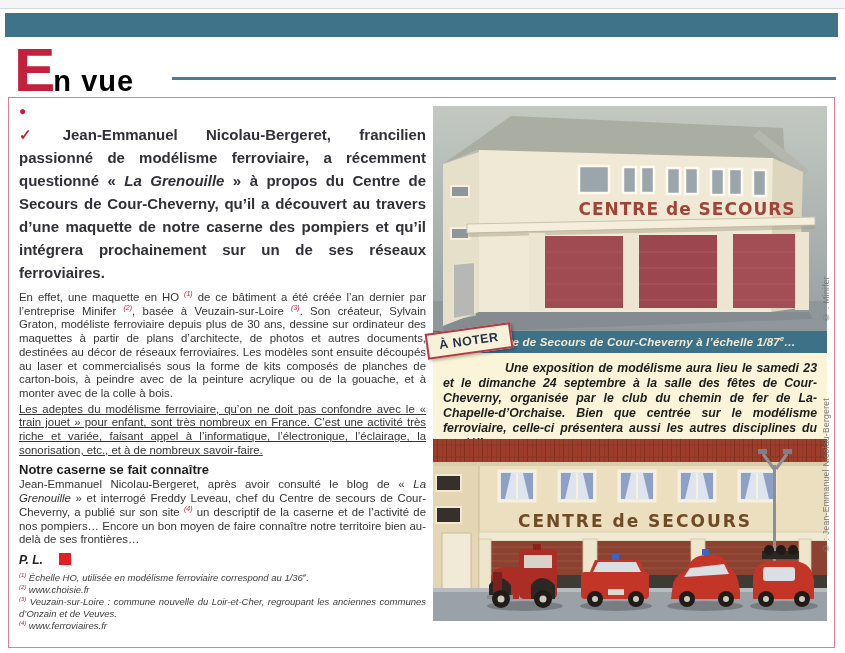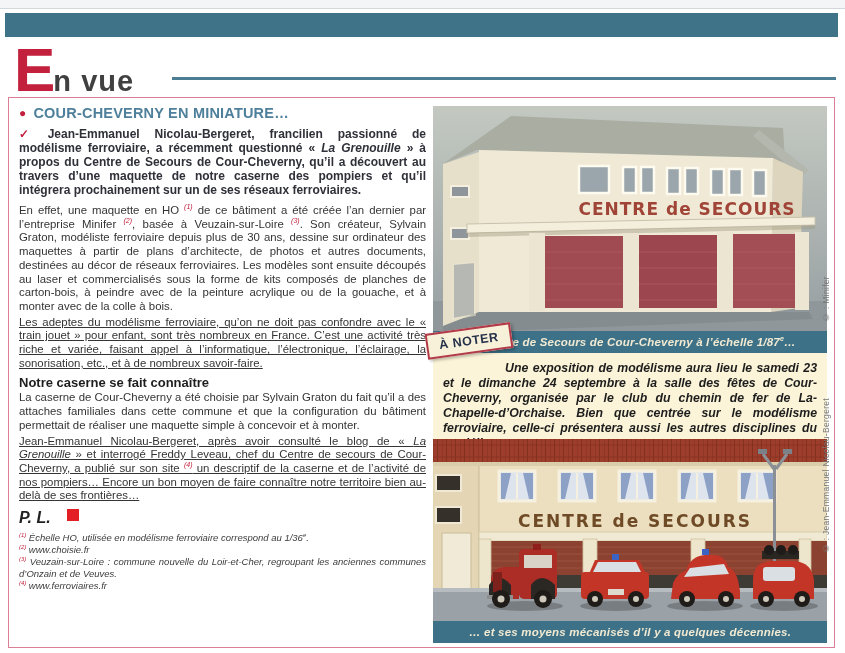--- a/index.html
+++ b/index.html
@@ -5,37 +5,37 @@
   html,body{margin:0;padding:0;}
   body{
     width:845px;height:653px;background:#ffffff;position:relative;overflow:hidden;
     font-family:"Liberation Sans", sans-serif;
     -webkit-font-smoothing:antialiased;
   }
   .top-strip{position:absolute;left:0;top:0;width:845px;height:8px;background:#f3f5f7;border-bottom:1px solid #d3d8dd;}
   .teal-band{position:absolute;left:5px;top:13px;width:833px;height:24px;background:#3e7388;}
   .masthead{position:absolute;left:14px;top:40px;height:54px;display:flex;align-items:flex-end;}
   .masthead .initial{color:#c2203c;font-size:62px;font-weight:bold;line-height:0.78;letter-spacing:-2px;}
-  .masthead .rest{color:#404040;font-size:29px;font-weight:bold;letter-spacing:1px;line-height:0.85;}
+  .masthead .rest{color:#000000;font-size:29px;font-weight:bold;letter-spacing:1px;line-height:0.85;}
   .masthead-rule{position:absolute;left:172px;top:77px;width:664px;height:3px;background:#4b7e92;}
 
   .article-frame{position:absolute;left:8px;top:97px;width:827px;height:551px;border:1px solid #dc7e95;background:#fff;box-sizing:border-box;}
 
   
   .left-col{position:absolute;left:10px;top:5px;width:407px;}
   .article-title{display:flex;align-items:center;gap:7px;color:#4e809b;font-weight:bold;font-size:14.5px;margin:2px 0 6px 0;letter-spacing:0.2px;}
   .bullet{color:#c2203c;font-size:12px;line-height:1;}
-  .lead{font-weight:bold;color:#2f3038;font-size:12px;line-height:14px;text-align:justify;margin:0 0 7px 0;}
+  .lead{font-weight:bold;color:#2f3038;font-size:15px;line-height:23px;text-align:justify;margin:0 0 7px 0;}
   .lead .check{color:#c2203c;padding-right:7px;}
   .para{font-size:11.4px;line-height:13.7px;color:#343434;text-align:justify;margin:0;}
   .para+.para{margin-top:2px;text-decoration:underline;}
   .subhead{font-weight:bold;font-size:13px;color:#1e1e1e;margin:5px 0 1px 0;}
   sup.sup{color:#c2203c;font-style:italic;font-size:0.62em;line-height:0;}
   sup.sup-plain{font-size:0.62em;line-height:0;}
-  .signature{display:flex;align-items:flex-start;gap:16px;font-style:italic;font-weight:bold;font-size:16px;color:#222;margin:6px 0 5px 0;}
+  .signature{display:flex;align-items:flex-start;gap:16px;font-style:italic;font-weight:bold;font-size:12px;color:#222;margin:6px 0 5px 0;}
   .sig-square{width:12px;height:12px;background:#e31f25;display:inline-block;}
   .footnotes{font-size:9.5px;line-height:11.2px;font-style:italic;color:#3c3c3c;}
   .footnote{margin:0 0 1px 0;text-align:justify;}
 
   
   .right-col{position:absolute;left:424px;top:8px;width:394px;}
   .photo{display:block;width:394px;}
   .caption-bar{background:#3d7187;color:#f2ead2;font-size:11.5px;font-weight:bold;text-align:center;height:22px;line-height:22px;letter-spacing:0.2px;font-style:italic;}
   .note-box{background:#fbf4d8;height:86px;padding:8px 10px 0 10px;box-sizing:border-box;}
   .note-text{font-size:12.3px;font-weight:bold;font-style:italic;color:#1d1d1d;line-height:15px;text-align:justify;text-indent:62px;margin:0;}
@@ -55,31 +55,29 @@
   <span class="initial">E</span>
     <span class="rest">n vue</span>
 </div>
 <div class="masthead-rule"></div>
 
 <div class="article-frame">
 
   <div class="left-col">
     <div class="article-title">
       <span class="bullet">●</span>
-      <span>COUR-CHEVERNY EN MINIATURE…</span>
     </div>
 
     <p class="lead"><span class="check">✓</span><span><span>Jean-Emmanuel Nicolau-Bergeret, francilien passionné de modélisme ferroviaire, a récemment questionné « </span><em>La Grenouille</em><span> » à propos du Centre de Secours de Cour-Cheverny, qu’il a découvert au travers d’une maquette de notre caserne des pompiers et qu’il intégrera prochainement sur un de ses réseaux ferroviaires.</span></span></p>
 
     <p class="para"><span>En effet, une maquette en HO </span><sup class="sup">(1)</sup><span> de ce bâtiment a été créée l’an dernier par l’entreprise Minifer </span><sup class="sup">(2)</sup><span>, basée à Veuzain-sur-Loire </span><sup class="sup">(3)</sup><span>. Son créateur, Sylvain Graton, modéliste ferroviaire depuis plus de 30 ans, dessine sur ordinateur des maquettes à partir de plans d’architecte, de photos et autres documents, destinées au décor de réseaux ferroviaires. Les modèles sont ensuite découpés au laser et commercialisés sous la forme de kits composés de planches de carton-bois, à peindre avec de la peinture acrylique ou de la gouache, et à monter avec de la colle à bois.</span></p>
     <p class="para"><span>Les adeptes du modélisme ferroviaire, qu’on ne doit pas confondre avec le « train jouet » pour enfant, sont très nombreux en France. C’est une activité très riche et variée, faisant appel à l’informatique, l’électronique, l’éclairage, la sonorisation, etc., et à de nombreux savoir-faire.</span></p>
 
     <div class="subhead">Notre caserne se fait connaître</div>
 
-    <p class="para"><span>La caserne de Cour-Cheverny a été choisie par Sylvain Graton du fait qu’il a des attaches familiales dans cette commune et que la configuration du bâtiment permettait de réaliser une maquette simple à concevoir et à monter.</span></p>
     <p class="para"><span>Jean-Emmanuel Nicolau-Bergeret, après avoir consulté le blog de « </span><em>La Grenouille</em><span> » et interrogé Freddy Leveau, chef du Centre de secours de Cour-Cheverny, a publié sur son site </span><sup class="sup">(4)</sup><span> un descriptif de la caserne et de l’activité de nos pompiers… Encore un bon moyen de faire connaître notre territoire bien au-delà de ses frontières…</span></p>
 
     <div class="signature">
       <span>P. L.</span>
       <span class="sig-square"></span>
     </div>
 
     <div class="footnotes">
       <div class="footnote"><sup class="sup">(1)</sup><span> Échelle HO, utilisée en modélisme ferroviaire correspond au 1/36</span><sup class="sup-plain">e</sup><span>.</span></div>
       <div class="footnote"><sup class="sup">(2)</sup><span> www.choisie.fr</span></div>
@@ -299,19 +297,18 @@
           <circle cx="348" cy="111" r="5" fill="#1e1b18"></circle>
           <circle cx="360" cy="111" r="5" fill="#1e1b18"></circle>
           <circle cx="333" cy="160" r="8" fill="#1e1b18"></circle>
             <circle cx="333" cy="160" r="3" fill="#cfc9bb"></circle>
           <circle cx="369" cy="160" r="8" fill="#1e1b18"></circle>
             <circle cx="369" cy="160" r="3" fill="#cfc9bb"></circle>
         </g>
       </g>
     </svg>
 
-    <div class="caption-bar">… et ses moyens mécanisés d’il y a quelques décennies.</div>
   </div>
 
   <div class="credit" id="credit1">© : Minifer</div>
   <div class="credit" id="credit2">© : Jean-Emmanuel Nicolau-Bergeret</div>
 
 </div>
 
 </body></html>

